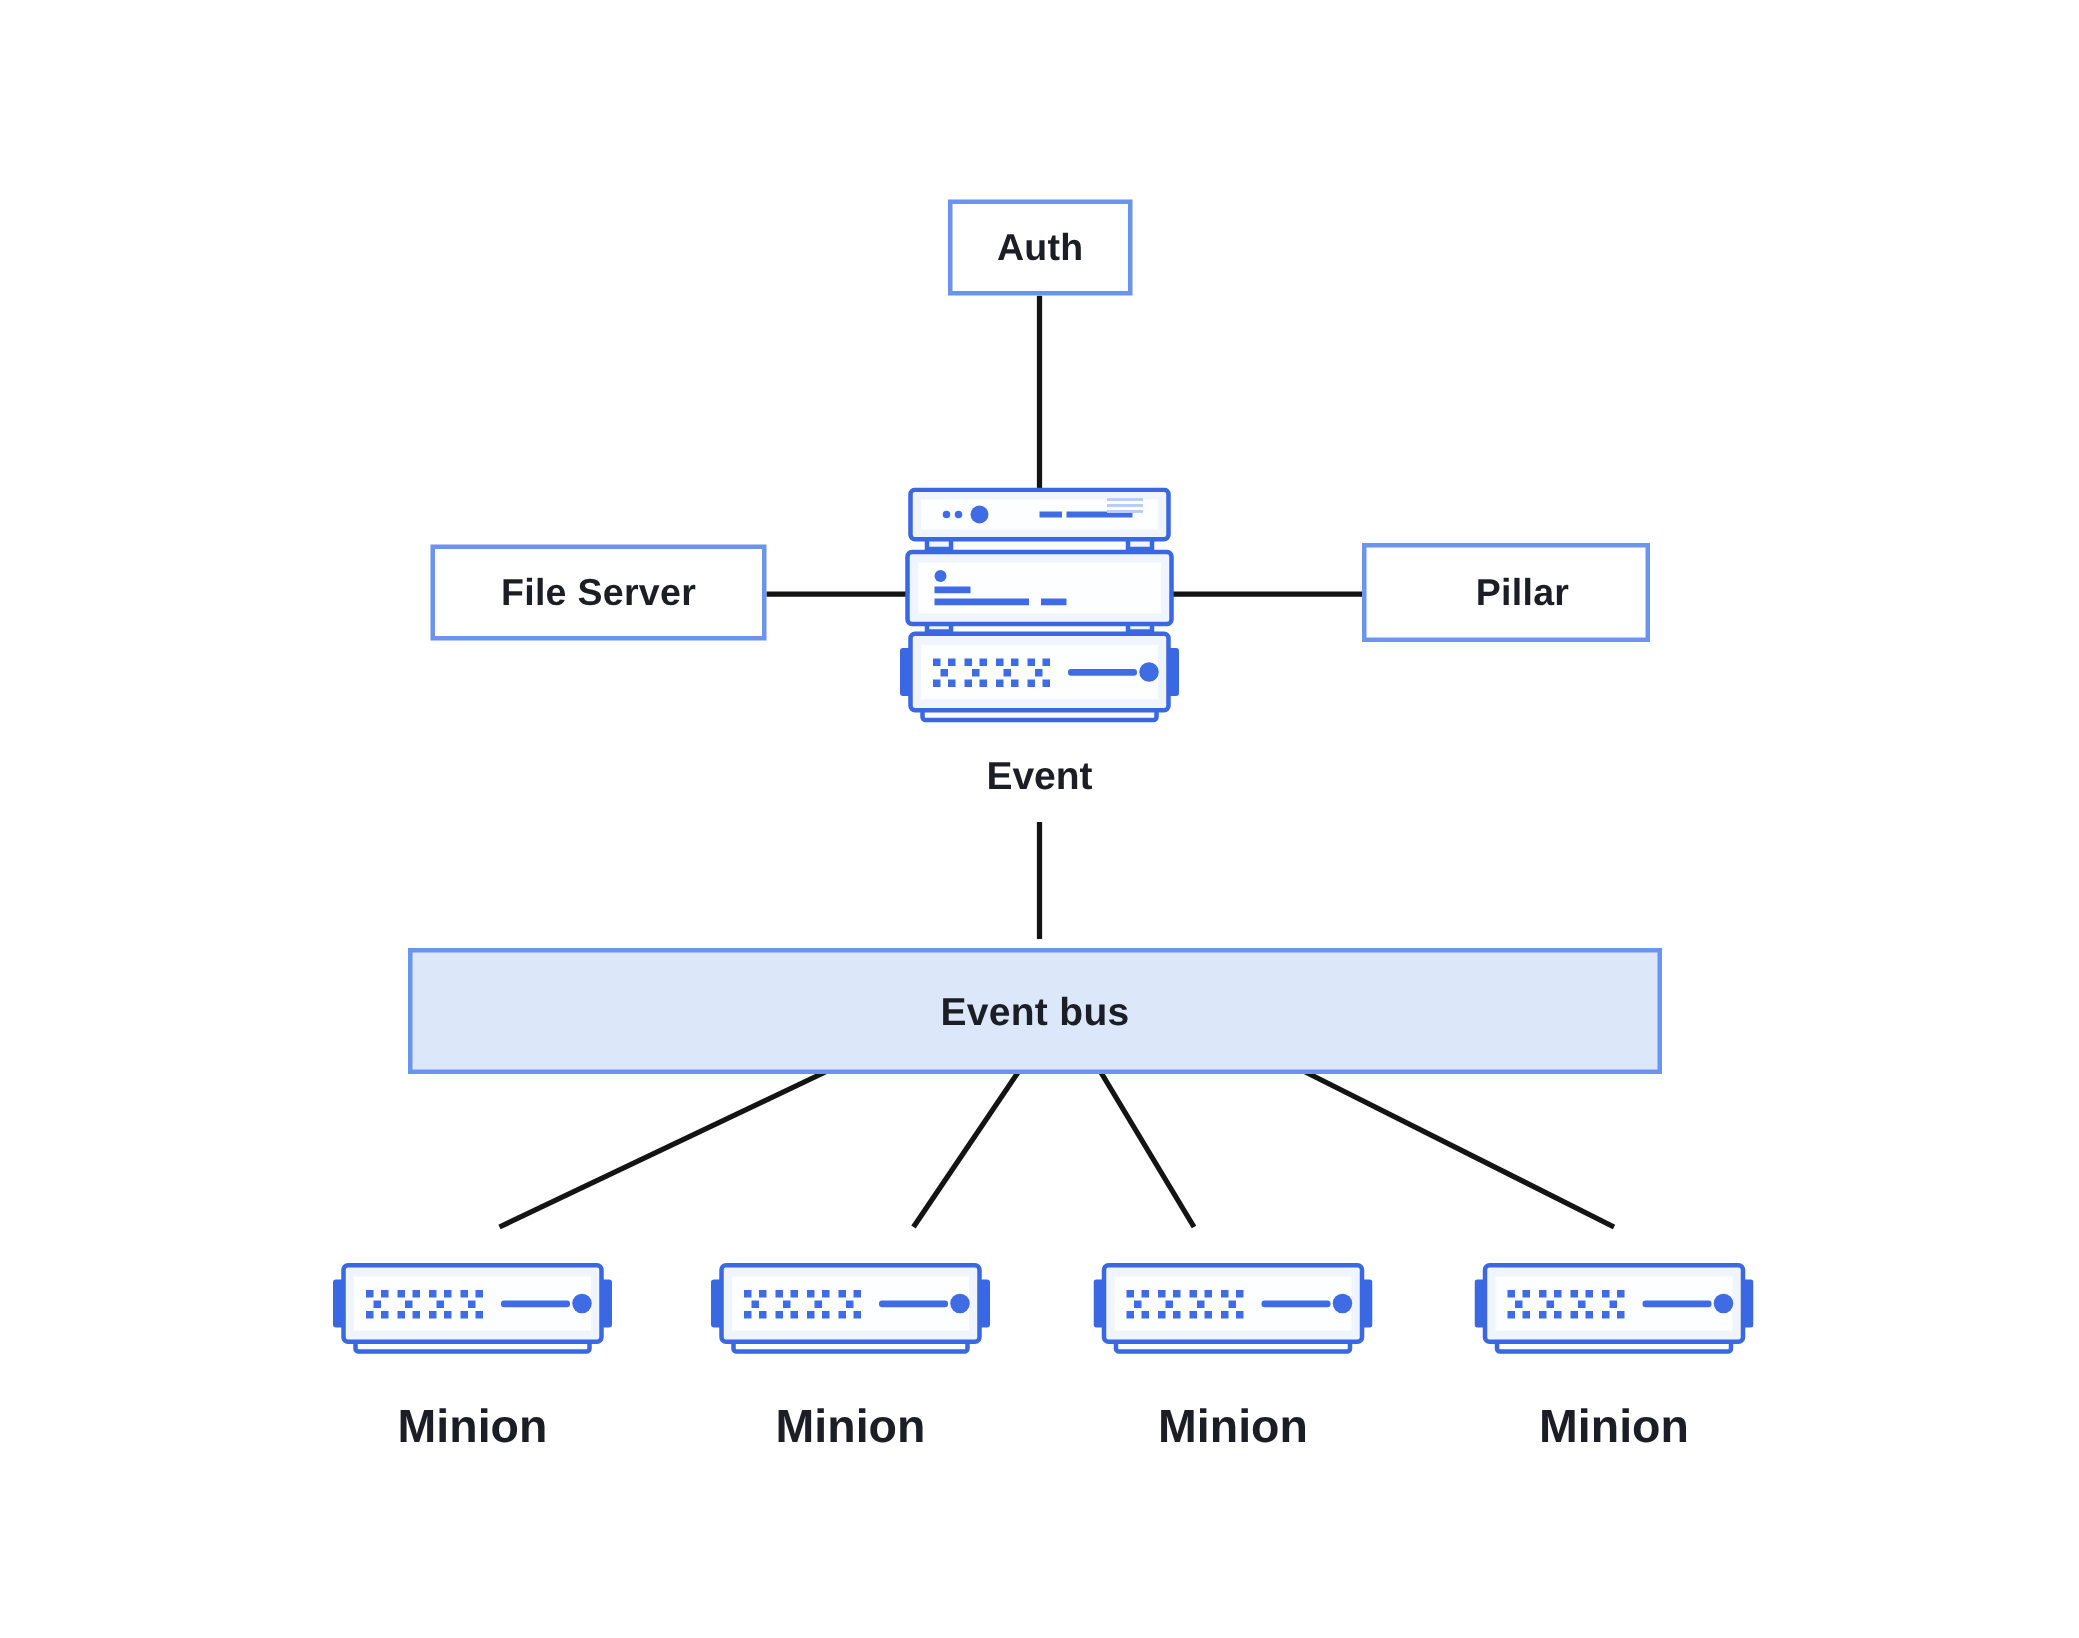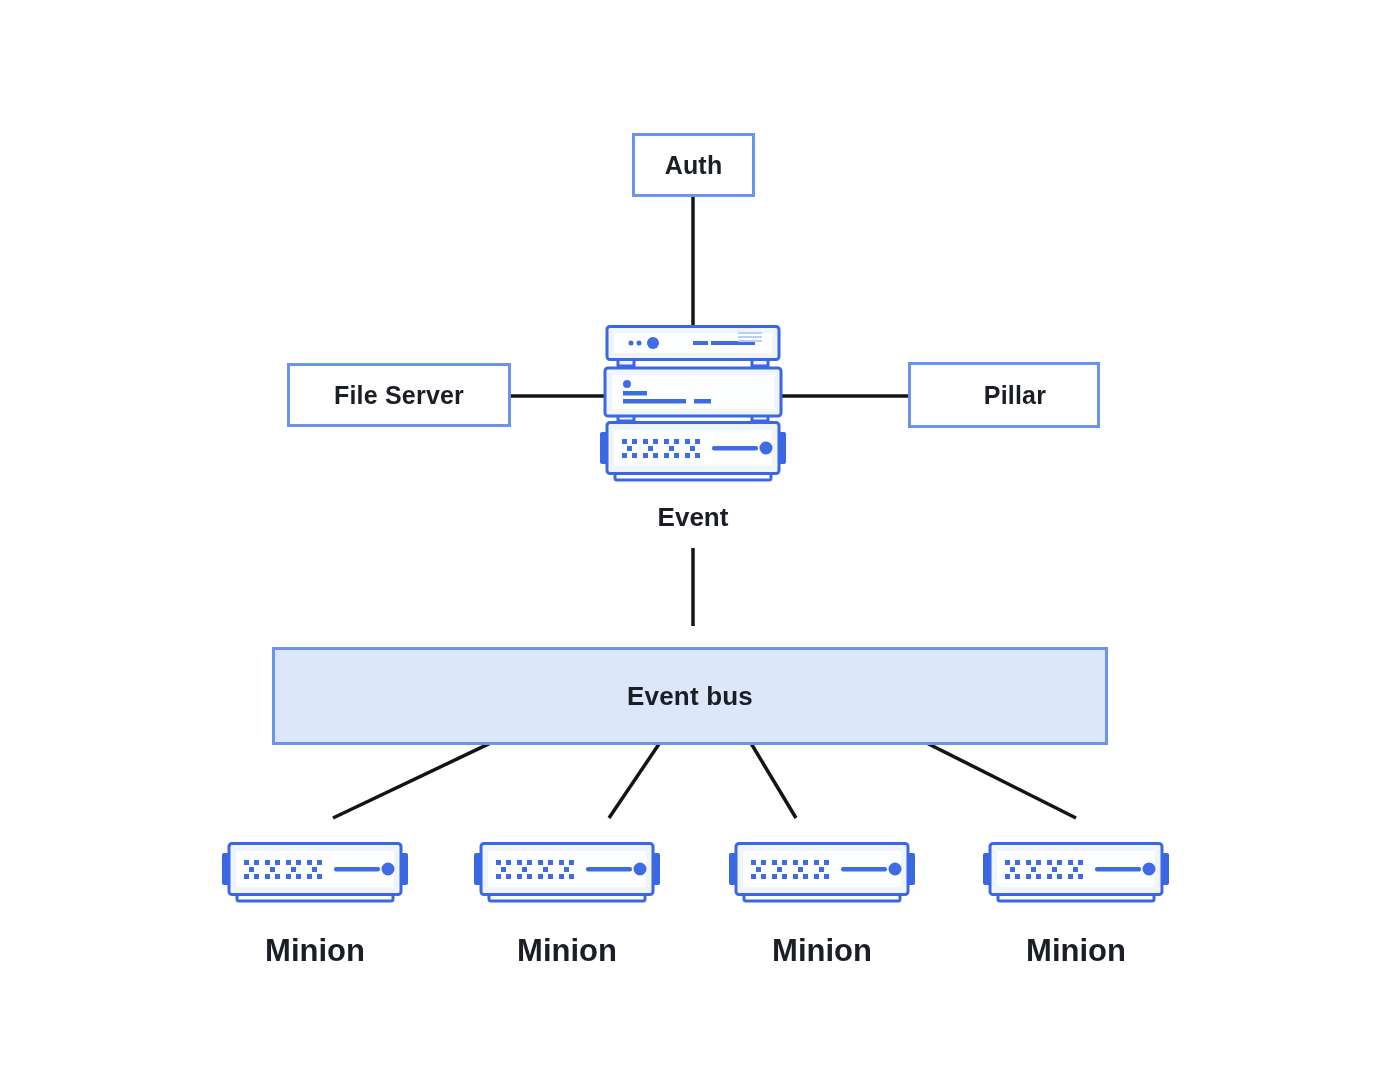--- a/index.html
+++ b/index.html
@@ -19,21 +19,21 @@
     display:flex;align-items:center;justify-content:center;
     color:#1B1E24;
     font-weight:bold;
     font-size:25px;
     letter-spacing:0.2px;
   }
   .auth-box{left:632px;top:133px;width:123px;height:64px;}
   .fileserver-box{left:287px;top:363px;width:224px;height:64px;}
   .pillar-box{left:908px;top:362px;width:192px;height:66px;padding-left:22px;}
   .eventbus-box{
-    left:272px;top:647px;width:836px;height:98px;
+    left:272px;top:632px;width:836px;height:84px;
     background:#DCE7FA;
     font-size:26px;
   }
   .node-label{
     position:absolute;
     color:#1B1E24;
     font-weight:bold;
     font-size:26px;
     text-align:center;
     white-space:nowrap;

